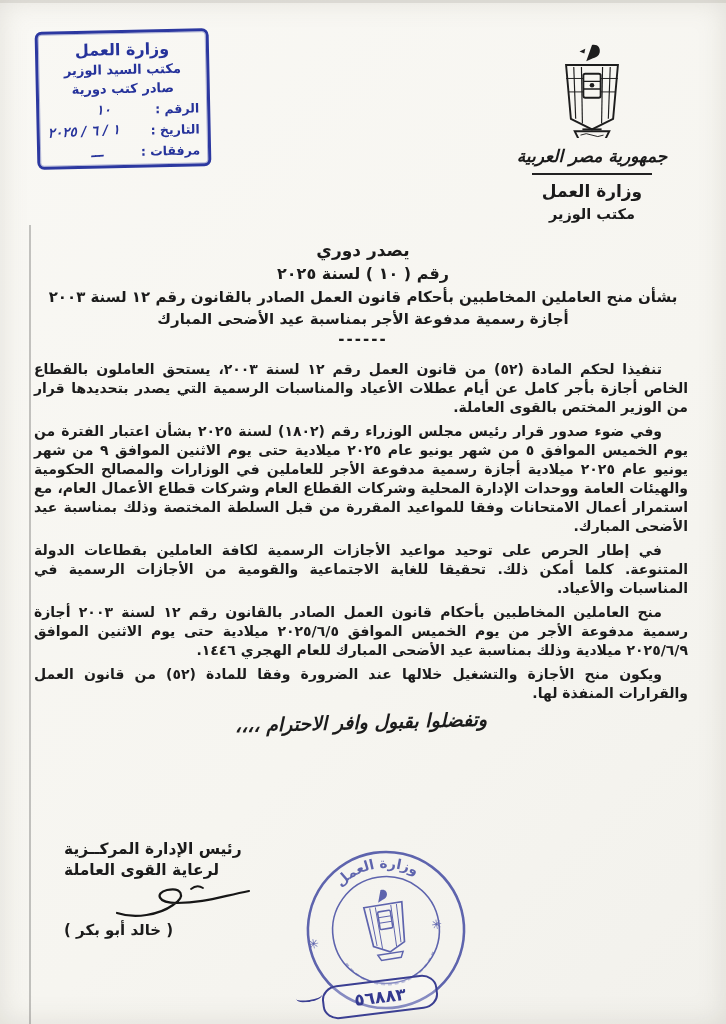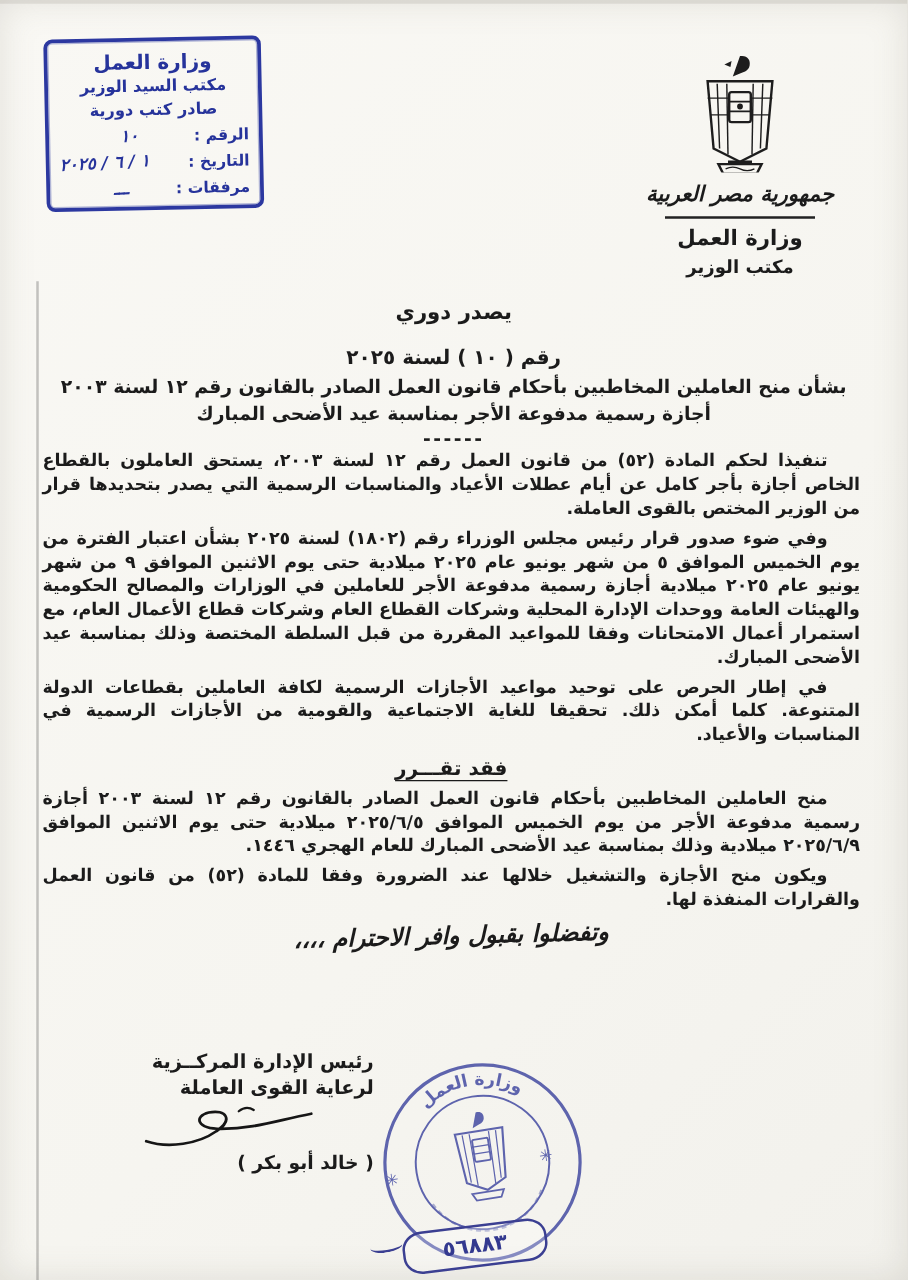--- a/index.html
+++ b/index.html
@@ -36,40 +36,40 @@
   .republic{font-size:17px;font-weight:bold;font-style:italic;margin-top:8px;
     letter-spacing:0px;}
   .lh-rule{width:120px;height:2px;background:#222;margin:7px auto 6px;}
   .ministry{font-size:17px;font-weight:bold;letter-spacing:4px;}
   .office{font-size:14.5px;font-weight:bold;letter-spacing:5px;margin-top:5px;}
 
   
   .title-block{position:absolute;left:0;right:0;top:240px;text-align:center;
     font-weight:bold;}
   .title-block .t1{font-size:17px;}
-  .title-block .t2{font-size:16px;margin-top:16px;}
+  .title-block .t2{font-size:16px;margin-top:4px;}
   .title-block .t3{font-size:15px;margin-top:5px;}
   .title-block .t4{font-size:15px;margin-top:4px;}
   .title-block .sep{font-size:15px;letter-spacing:2px;margin-top:2px;}
 
   
   .body-text{position:absolute;top:360px;right:38px;left:34px;
     font-size:14px;font-weight:bold;line-height:19px;text-align:justify;}
   .body-text p{margin:0 0 5px;text-indent:26px;}
   .decision{ text-align:center;font-size:16px;margin:7px 0 6px;}
   .decision span{text-decoration:underline;text-underline-offset:4px;}
   .closing{text-align:center;font-size:19px;font-weight:bold;font-style:italic;
     margin-top:10px;transform:rotate(-1.5deg);}
 
   
   .foot-date{position:absolute;top:846px;left:448px;width:240px;
     font-size:13.5px;font-weight:bold;direction:rtl;}
   .foot-date .dl{text-decoration:underline;text-underline-offset:5px;
     word-spacing:10px;}
-  .sig-block{position:absolute;top:840px;left:64px;width:235px;text-align:right;
+  .sig-block{position:absolute;top:840px;left:64px;width:235px;text-align:left;
     font-weight:bold;}
   .sig-block .st1{font-size:15.5px;}
   .sig-block .st2{font-size:15.5px;margin-top:3px;}
   .sig-scribble{margin:2px auto 0;display:block;}
   .sig-name{font-size:15px;margin-top:-4px;}
 
   .round-stamp{position:absolute;top:846px;left:302px;opacity:.88;
     transform:rotate(-9deg);}
   .serial-stamp{position:absolute;top:980px;left:322px;width:112px;height:30px;
     border:2.5px solid #3b3f92;border-radius:16px/14px;
@@ -136,23 +136,20 @@
     <div class="t2">رقم ( ١٠ ) لسنة ٢٠٢٥</div>
     <div class="t3">بشأن منح العاملين المخاطبين بأحكام قانون العمل الصادر بالقانون رقم ١٢ لسنة ٢٠٠٣</div>
     <div class="t4">أجازة رسمية مدفوعة الأجر بمناسبة عيد الأضحى المبارك</div>
     <div class="sep">------</div>
   </div>
 
   <div class="body-text">
     <p>تنفيذا لحكم المادة (٥٢) من قانون العمل رقم ١٢ لسنة ٢٠٠٣، يستحق العاملون بالقطاع الخاص أجازة بأجر كامل عن أيام عطلات الأعياد والمناسبات الرسمية التي يصدر بتحديدها قرار من الوزير المختص بالقوى العاملة.</p>
     <p>وفي ضوء صدور قرار رئيس مجلس الوزراء رقم (١٨٠٢) لسنة ٢٠٢٥ بشأن اعتبار الفترة من يوم الخميس الموافق ٥ من شهر يونيو عام ٢٠٢٥ ميلادية حتى يوم الاثنين الموافق ٩ من شهر يونيو عام ٢٠٢٥ ميلادية أجازة رسمية مدفوعة الأجر للعاملين في الوزارات والمصالح الحكومية والهيئات العامة ووحدات الإدارة المحلية وشركات القطاع العام وشركات قطاع الأعمال العام، مع استمرار أعمال الامتحانات وفقا للمواعيد المقررة من قبل السلطة المختصة وذلك بمناسبة عيد الأضحى المبارك.</p>
     <p>في إطار الحرص على توحيد مواعيد الأجازات الرسمية لكافة العاملين بقطاعات الدولة المتنوعة. كلما أمكن ذلك. تحقيقا للغاية الاجتماعية والقومية من الأجازات الرسمية في المناسبات والأعياد.</p>
-    <div class="decision">
-      <span>فقد تقـــرر</span>
-    </div>
     <p>منح العاملين المخاطبين بأحكام قانون العمل الصادر بالقانون رقم ١٢ لسنة ٢٠٠٣ أجازة رسمية مدفوعة الأجر من يوم الخميس الموافق ٢٠٢٥/٦/٥ ميلادية حتى يوم الاثنين الموافق ٢٠٢٥/٦/٩ ميلادية وذلك بمناسبة عيد الأضحى المبارك للعام الهجري ١٤٤٦.</p>
     <p>ويكون منح الأجازة والتشغيل خلالها عند الضرورة وفقا للمادة (٥٢) من قانون العمل والقرارات المنفذة لها.</p>
     <div class="closing">وتفضلوا بقبول وافر الاحترام ،،،،</div>
   </div>
 
 
   <div class="sig-block">
     <div class="st1">رئيس الإدارة المركــزية</div>
     <div class="st2">لرعاية القوى العاملة</div>
     <svg class="sig-scribble" width="150" height="44" viewBox="0 0 150 44" fill="none" stroke="#161616" stroke-width="2.2" stroke-linecap="round">

